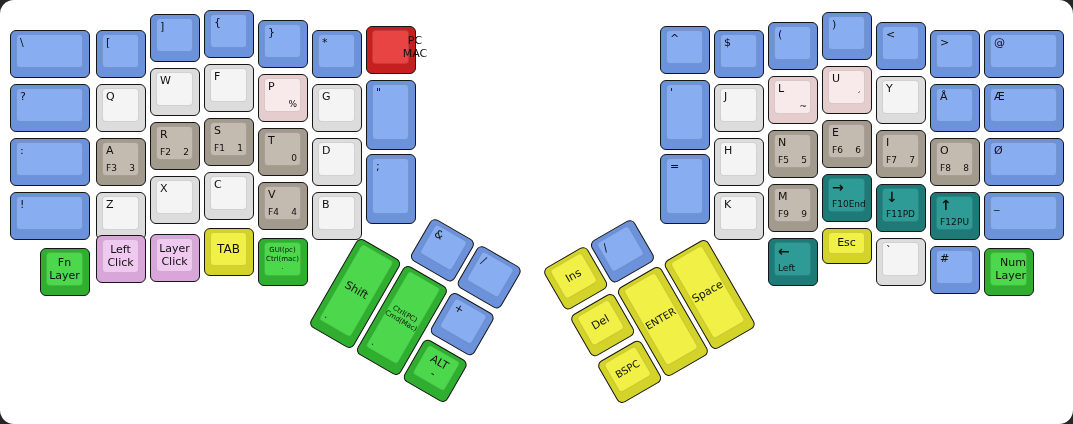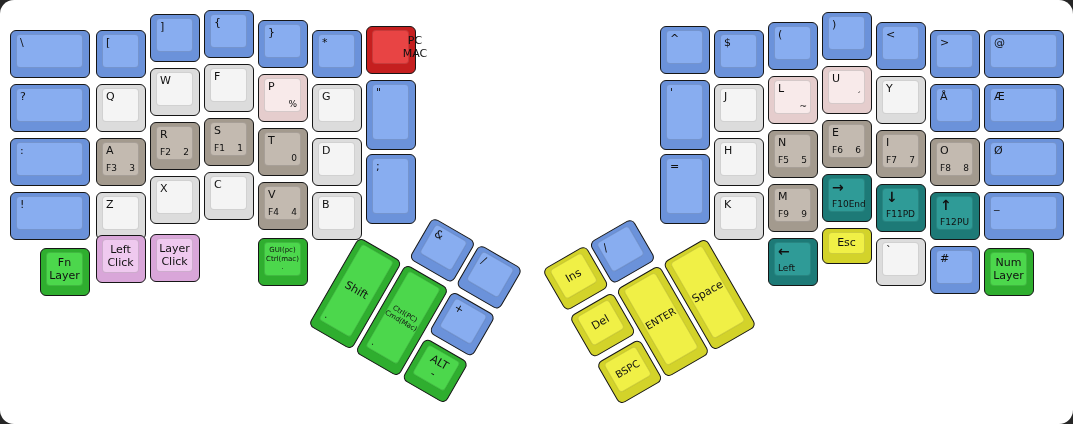--- a/index.html
+++ b/index.html
@@ -129,20 +129,27 @@
         <span class="lbl tl">S</span>
         <span class="lbl bl">F1</span>
         <span class="lbl br">1</span>
       </div>
     </div>
     <div class="key white" style="left: 204px; top: 172px; width: 50px; height: 48px;">
       <div class="keytop">
         <span class="lbl tl">C</span>
       </div>
     </div>
+    <div class="key yellow" style="left: 204px; top: 228px; width: 50px; height: 48px;">
+      <div class="keytop">
+        <div class="cen" style="font-size: 12px;">
+          <div>TAB</div>
+        </div>
+      </div>
+    </div>
     <div class="key blue" style="left: 258px; top: 20px; width: 50px; height: 48px;">
       <div class="keytop">
         <span class="lbl tl">}</span>
       </div>
     </div>
     <div class="key pinkwhite" style="left: 258px; top: 74px; width: 50px; height: 48px;">
       <div class="keytop">
         <span class="lbl tl">P</span>
         <span class="lbl br">%</span>
       </div>
@@ -377,21 +384,21 @@
         <span class="lbl tl">Ø</span>
       </div>
     </div>
     <div class="key blue" style="left: 984px; top: 192px; width: 80px; height: 48px;">
       <div class="keytop">
         <span class="lbl tl">_</span>
       </div>
     </div>
     <div class="key green" style="left: 984px; top: 248px; width: 50px; height: 48px;">
       <div class="keytop">
-        <div class="cen" style="font-size: 11px;">
+        <div class="cen" style="font-size: 11px; align-items: flex-end;">
           <div>Num</div>
           <div>Layer</div>
         </div>
       </div>
     </div>
     <div class="cluster" style="left: 386px; top: 190px; transform: rotate(30deg);">
       <div class="key green" style="left: 0px; top: 54px; width: 50px; height: 102px;">
         <div class="keytop">
           <span class="lbl bl">.</span>
           <div class="cen" style="font-size: 11px;">

